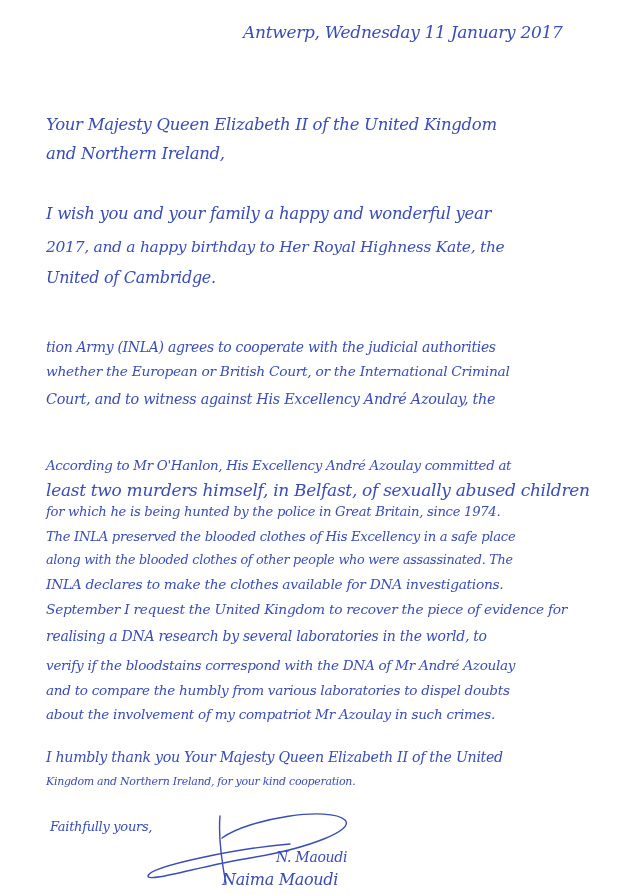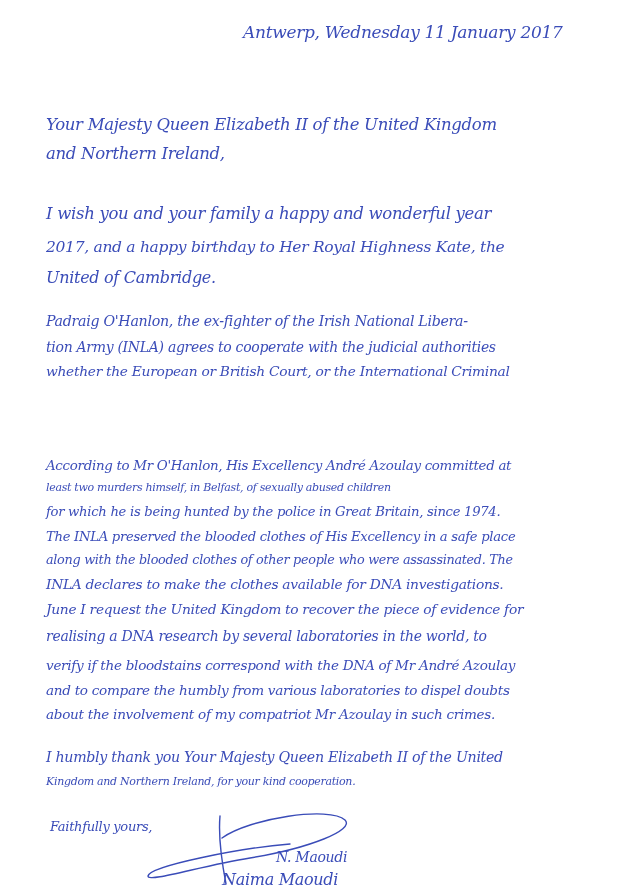--- a/index.html
+++ b/index.html
@@ -62,32 +62,32 @@
 
   <div class="line date-line">Antwerp, Wednesday 11 January 2017</div>
 
   <div class="line" style="left:46px; top:117px; font-size:16.5px;">Your Majesty Queen Elizabeth II of the United Kingdom</div>
   <div class="line" style="left:46px; top:146px; font-size:16.5px;">and Northern Ireland,</div>
 
   <div class="line" style="left:46px; top:206px; font-size:16.5px;">I wish you and your family a happy and wonderful year</div>
   <div class="line" style="left:46px; top:240px; font-size:15.5px;">2017, and a happy birthday to Her Royal Highness Kate, the</div>
   <div class="line" style="left:46px; top:270px; font-size:16px;">United of Cambridge.</div>
 
-  <div class="line" style="left:46px; top:314px; font-size:14.2px;">Padraig O'Hanlon, the ex-fighter of the Irish National Libera-</div>
   <div class="line" style="left:46px; top:340px; font-size:14px;">tion Army (INLA) agrees to cooperate with the judicial authorities</div>
   <div class="line" style="left:46px; top:365px; font-size:13.8px;">whether the European or British Court, or the International Criminal</div>
+  <div class="line" style="left:46px; top:392px; font-size:14.4px;">Court, and to witness against His Excellency André Azoulay, the</div>
 
   <div class="line" style="left:46px; top:459px; font-size:13.4px;">According to Mr O'Hanlon, His Excellency André Azoulay committed at</div>
-  <div class="line" style="left:46px; top:482px; font-size:11px;">least two murders himself, in Belfast, of sexually abused children</div>
+  <div class="line" style="left:46px; top:482px; font-size:17px;">least two murders himself, in Belfast, of sexually abused children</div>
   <div class="line" style="left:46px; top:505px; font-size:13.2px;">for which he is being hunted by the police in Great Britain, since 1974.</div>
   <div class="line" style="left:46px; top:530px; font-size:13.2px;">The INLA preserved the blooded clothes of His Excellency in a safe place</div>
   <div class="line" style="left:46px; top:554px; font-size:12.8px;">along with the blooded clothes of other people who were assassinated. The</div>
   <div class="line" style="left:46px; top:578px; font-size:13.8px;">INLA declares to make the clothes available for DNA investigations.</div>
 
-  <div class="line" style="left:46px; top:603px; font-size:13.8px;">June I request the United Kingdom to recover the piece of evidence for</div>
+  <div class="line" style="left:46px; top:603px; font-size:13.8px;">September I request the United Kingdom to recover the piece of evidence for</div>
   <div class="line" style="left:46px; top:629px; font-size:14px;">realising a DNA research by several laboratories in the world, to</div>
   <div class="line" style="left:46px; top:659px; font-size:13.6px;">verify if the bloodstains correspond with the DNA of Mr André Azoulay</div>
   <div class="line" style="left:46px; top:684px; font-size:13.6px;">and to compare the humbly from various laboratories to dispel doubts</div>
   <div class="line" style="left:46px; top:708px; font-size:13.6px;">about the involvement of my compatriot Mr Azoulay in such crimes.</div>
 
   <div class="line" style="left:46px; top:750px; font-size:14.2px;">I humbly thank you Your Majesty Queen Elizabeth II of the United</div>
   <div class="line" style="left:46px; top:776px; font-size:11px;">Kingdom and Northern Ireland, for your kind cooperation.</div>
 
   <div class="line" style="left:50px; top:820px; font-size:13px;">Faithfully yours,</div>
 

